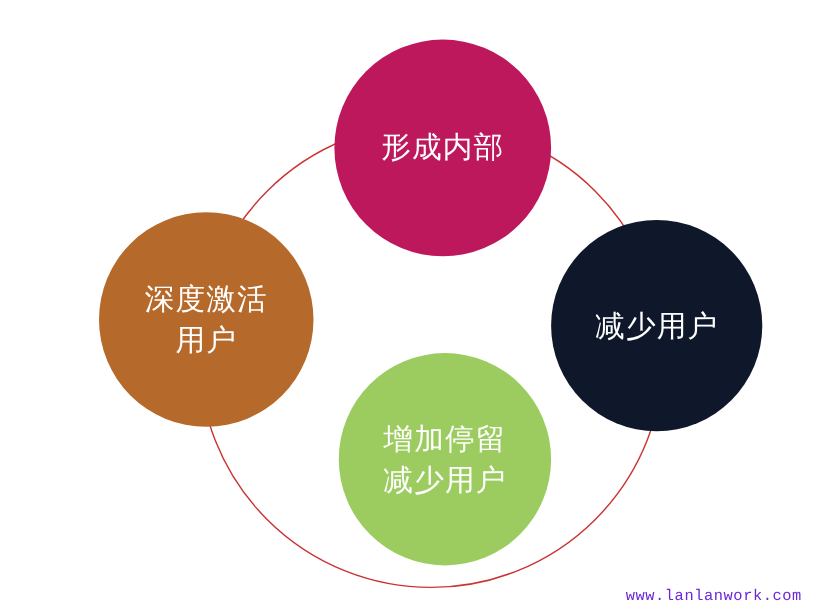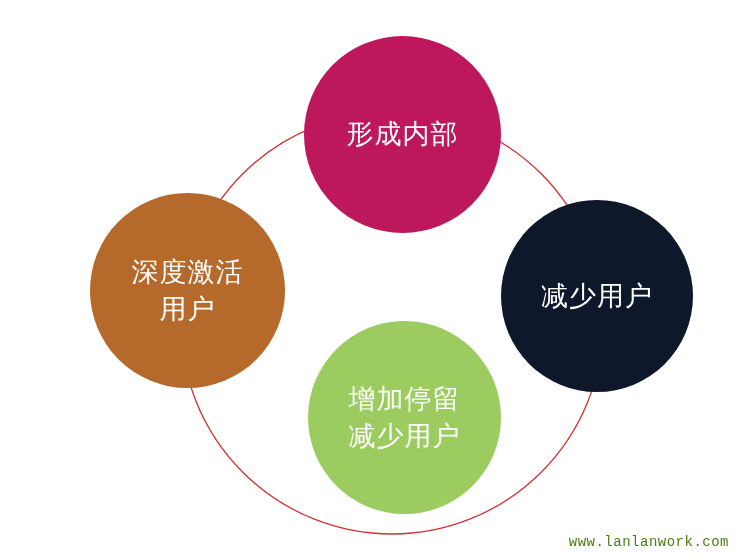--- a/index.html
+++ b/index.html
@@ -67,21 +67,21 @@
     width: 193px;
     height: 193px;
   }
   .watermark {
     position: absolute;
     right: 10px;
     bottom: 8px;
     font-family: "Liberation Mono", "DejaVu Sans Mono", monospace;
     font-size: 14px;
     letter-spacing: 0.5px;
-    color: #4d7c0f;
+    color: #6d28d9;
     white-space: nowrap;
   }
 </style>
 </head>
 <body>
 
 <div id="canvas">
 
   <svg class="arc-layer" viewBox="0 0 739 558" xmlns="http://www.w3.org/2000/svg">
     <circle cx="392" cy="323" r="211" fill="none" stroke="#cc3333" stroke-width="1.3"></circle>

